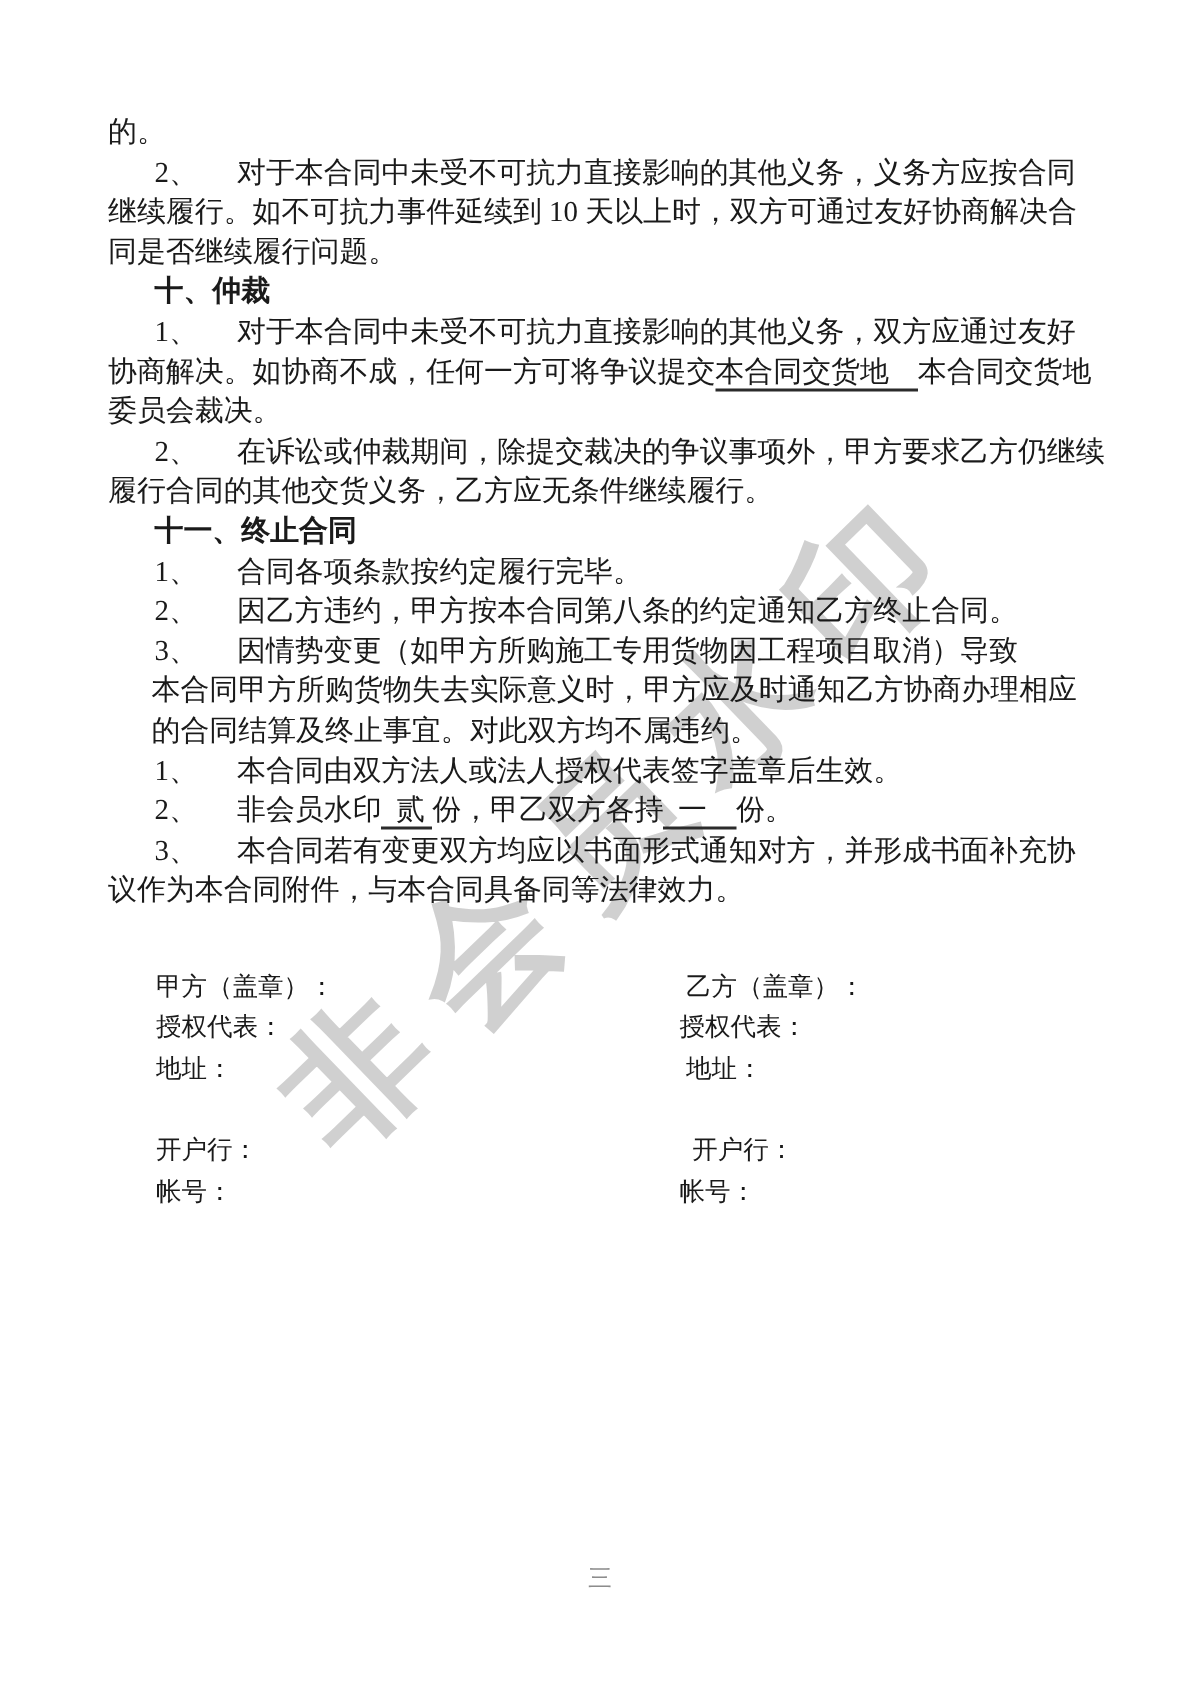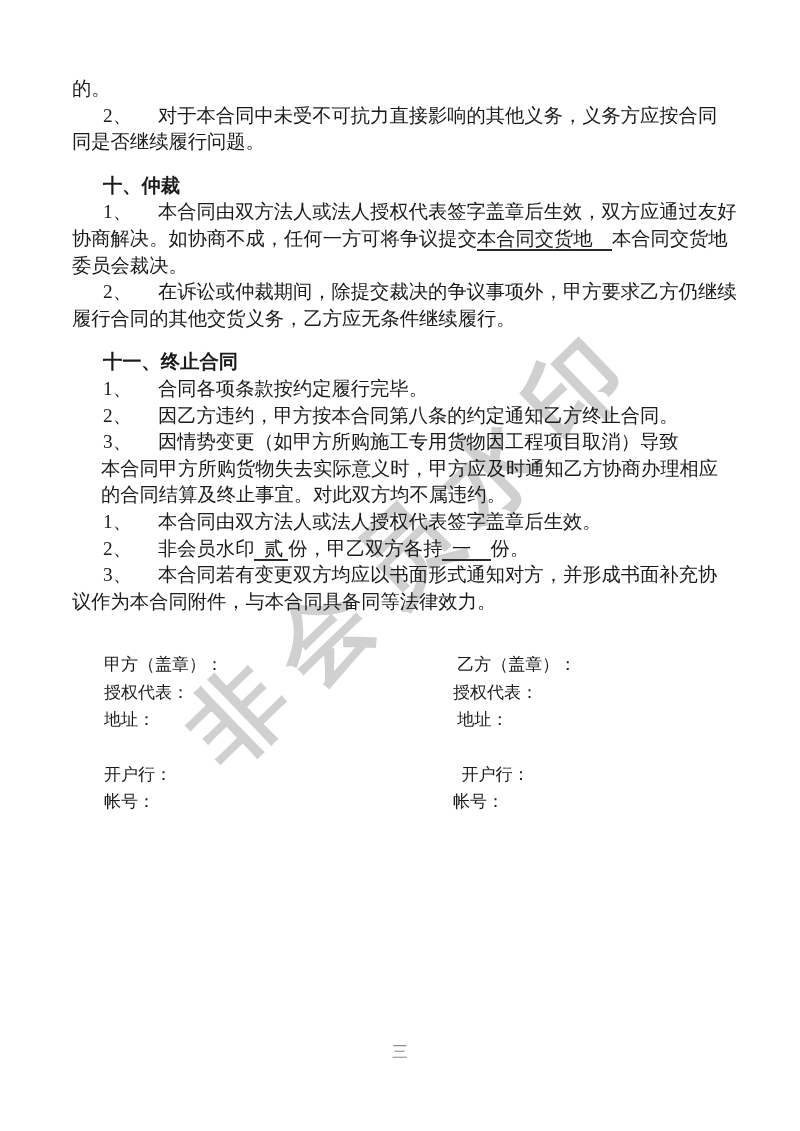--- a/index.html
+++ b/index.html
@@ -35,21 +35,21 @@
   }
   .line {
     white-space: pre;
     font-size: 19.3px;
     line-height: 26.6px;
     height: 26.6px;
   }
   .line.flush   { padding-left: 0; }
   .line.num     { padding-left: 31px; }
   .line.indent  { padding-left: 29px; }
-  .line.heading { padding-left: 31px; font-weight: bold; margin-top: 17px; }
+  .line.heading { padding-left: 31px; font-weight: bold; }
   .seg-num {
     display: inline-block;
     min-width: 2.85em;
   }
   .seg-u {
     border-bottom: 2px solid #2b2b2b;
     text-align: right;
   }
   .signature {
     margin-top: 36px;
@@ -81,23 +81,24 @@
 </style>
 </head>
 <body>
 
 <div class="page">
   <div class="watermark">非会员水印</div>
   <div class="content">
     <div id="doc-body">
         <div class="line flush"><span>的。</span></div>
         <div class="line num"><span class="seg-num">2、</span><span>对于本合同中未受不可抗力直接影响的其他义务，义务方应按合同</span></div>
+        <div class="line flush"><span>继续履行。如不可抗力事件延续到 10 天以上时，双方可通过友好协商解决合</span></div>
         <div class="line flush"><span>同是否继续履行问题。</span></div>
         <div class="line heading"><span>十、仲裁</span></div>
-        <div class="line num"><span class="seg-num">1、</span><span>本合同由双方法人或法人授权代表签字盖章后生效，双方应通过友好</span></div>
+        <div class="line num"><span class="seg-num">1、</span><span>对于本合同中未受不可抗力直接影响的其他义务，双方应通过友好</span></div>
         <div class="line flush"><span>协商解决。如协商不成，任何一方可将争议提交</span><span class="seg-u">本合同交货地    </span><span>本合同交货地</span></div>
         <div class="line flush"><span>委员会裁决。</span></div>
         <div class="line num"><span class="seg-num">2、</span><span>在诉讼或仲裁期间，除提交裁决的争议事项外，甲方要求乙方仍继续</span></div>
         <div class="line flush"><span>履行合同的其他交货义务，乙方应无条件继续履行。</span></div>
         <div class="line heading"><span>十一、终止合同</span></div>
         <div class="line num"><span class="seg-num">1、</span><span>合同各项条款按约定履行完毕。</span></div>
         <div class="line num"><span class="seg-num">2、</span><span>因乙方违约，甲方按本合同第八条的约定通知乙方终止合同。</span></div>
         <div class="line num"><span class="seg-num">3、</span><span>因情势变更（如甲方所购施工专用货物因工程项目取消）导致</span></div>
         <div class="line indent"><span>本合同甲方所购货物失去实际意义时，甲方应及时通知乙方协商办理相应</span></div>
         <div class="line indent"><span>的合同结算及终止事宜。对此双方均不属违约。</span></div>

